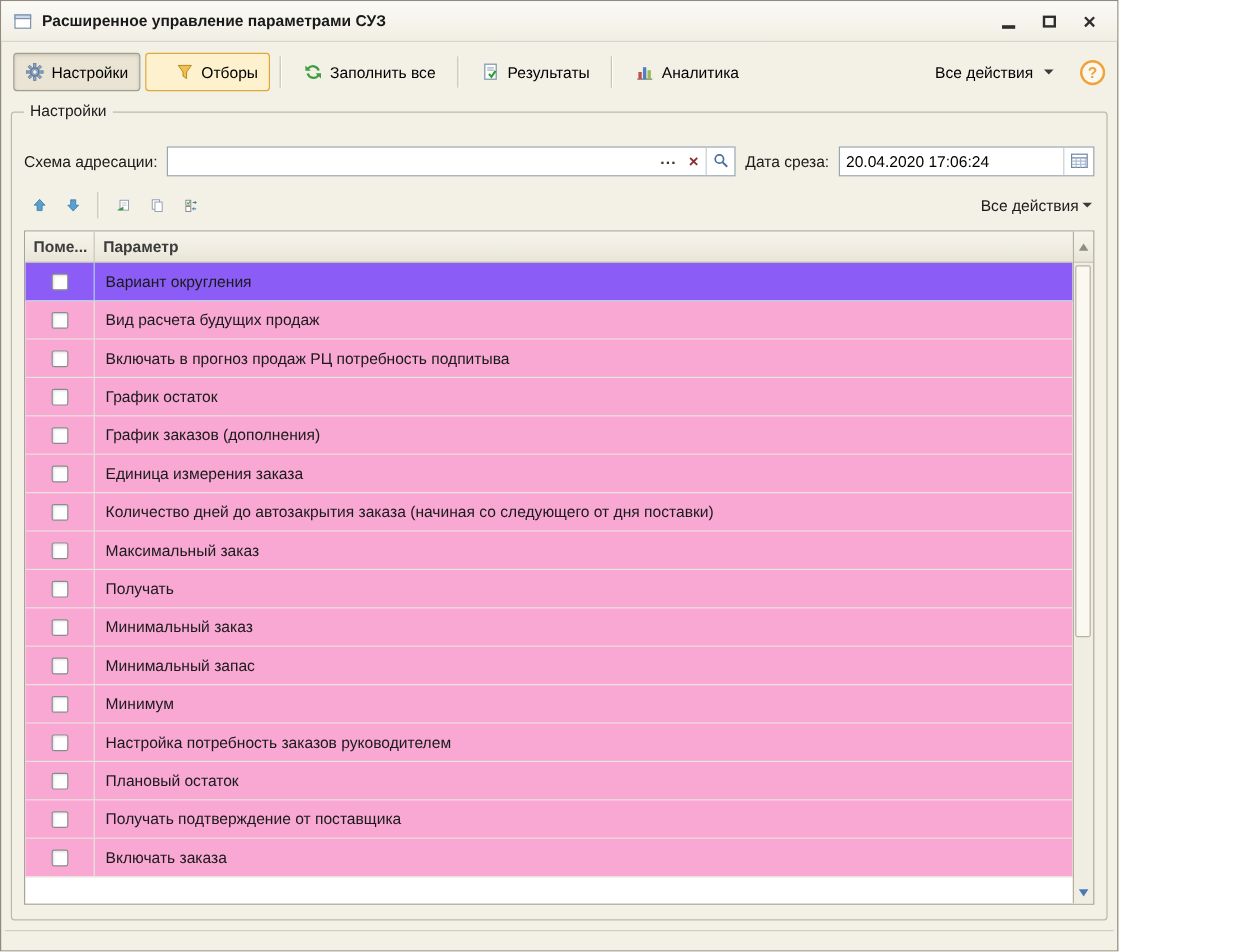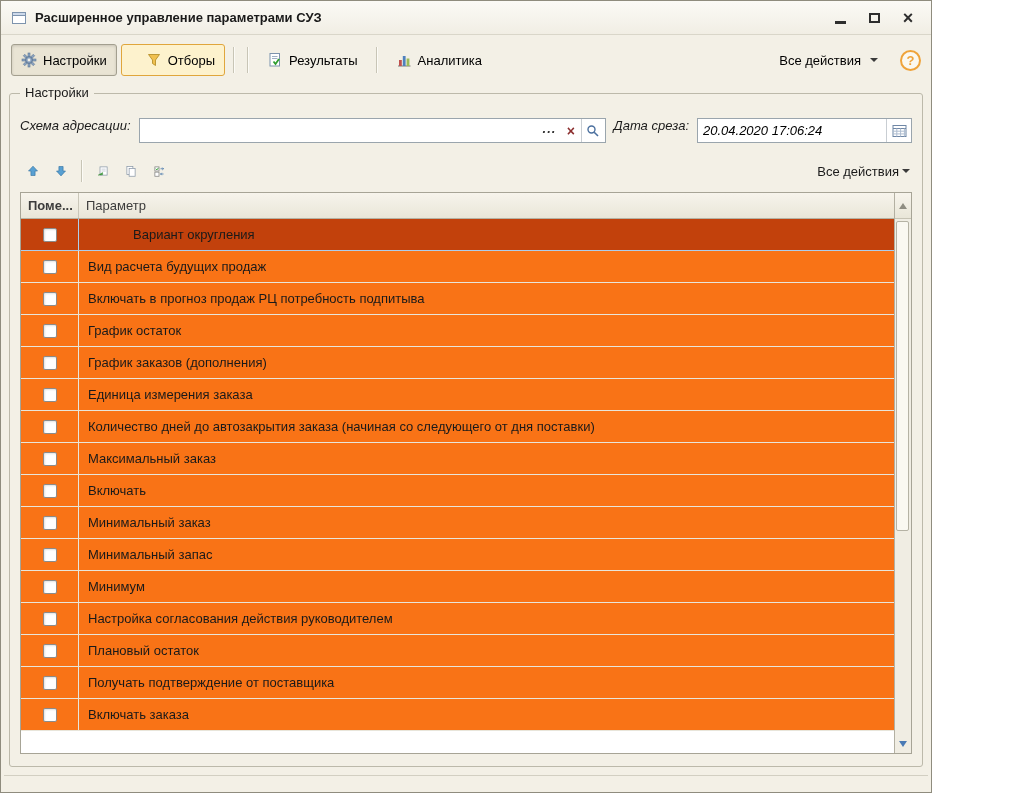--- a/index.html
+++ b/index.html
@@ -44,21 +44,21 @@
   }
   .icon16 { width:16px; height:16px; display:inline-flex; }
   
   .group {
     flex:1; margin:8px 8px 8px; border:1px solid #bcb9aa; border-radius:3px; position:relative;
     padding:24px 10px 12px; display:flex; flex-direction:column; min-height:0;
   }
   .legend { position:absolute; top:-9px; left:10px; background:#f3f0e6; padding:0 5px; font-size:13px; }
   .bottom-area { flex:0 0 14px; margin:0 3px 3px; border-top:1px solid #d2cfc2; }
   
-  .field-row { display:flex; align-items:flex-start; gap:8px; flex:0 0 32px;font-style:italic; }
+  .field-row { display:flex; align-items:center; gap:8px; flex:0 0 32px; }
   .field-label { white-space:nowrap; }
   .combo { display:flex; align-items:center; background:#fff; border:1px solid #9aa5ad; height:25px; }
   .combo input { border:none; outline:none; flex:1; height:21px; padding:0 5px; font:inherit; background:transparent; min-width:0; }
   .combo-schema { width:492px; }
   .combo-date { flex:1; }
   .field-btn { display:inline-flex; align-items:center; justify-content:center; width:20px; height:23px; }
   .field-btn.dots { font-weight:bold; letter-spacing:1px; color:#333; width:22px; padding-bottom:4px; }
   .field-btn.clear { color:#8c2f2f; font-weight:bold; font-size:14px; }
   .field-btn.mag { border-left:1px solid #c9ced3; width:24px; }
   .field-btn.cal { border-left:1px solid #c9ced3; width:25px; }
@@ -66,24 +66,24 @@
   .mini-toolbar { display:flex; align-items:center; gap:2px; flex:0 0 30px; margin-top:6px; }
   .icon-btn { width:26px; height:26px; display:flex; align-items:center; justify-content:center; border:1px solid transparent; border-radius:2px; background:transparent; }
   .mt-sep { width:2px; height:22px; border-left:1px solid #c8c5b6; border-right:1px solid #fcfbf6; margin:0 5px; }
   .mt-actions { margin-left:auto; display:flex; align-items:center; padding-right:2px; }
   
   .table-wrap { margin-top:6px; flex:1; min-height:0; border:1px solid #a7a496; background:#fff; display:flex; overflow:hidden; }
   .table-main { flex:1; display:flex; flex-direction:column; min-width:0; overflow:hidden; }
   .thead { flex:0 0 26px; display:flex; background:linear-gradient(#f7f4ec,#e9e6d8); border-bottom:1px solid #b5b2a3; }
   .th { display:flex; align-items:center; padding:0 7px; color:#3c3c3c; white-space:nowrap; overflow:hidden; }
   .th-mark { flex:0 0 58px; border-right:1px solid #cac7b9;font-weight:bold; }
-  .th-param { flex:1; }
+  .th-param { flex:1;font-weight:bold; }
   .tbody { flex:1; overflow:hidden; }
-  .trow { height:32px; display:flex; border-bottom:1px solid #e8e5da; background:#f97316; }
-  .trow.selected { background:#c2410c; border-bottom-color:#aecdeb;gap:45px; }
+  .trow { height:32px; display:flex; border-bottom:1px solid #e8e5da; background:#f9a8d4; }
+  .trow.selected { background:#8b5cf6; border-bottom-color:#aecdeb; }
   .cell-mark { flex:0 0 58px; display:flex; align-items:center; justify-content:center; border-right:1px solid #e8e5da; }
   .trow.selected .cell-mark { border-right-color:#aecdeb; }
   .checkbox { width:14px; height:14px; background:#fff; border:1px solid #8b8b8b; border-radius:2px; box-shadow:inset 1px 1px 2px rgba(0,0,0,.12); }
   .cell-param { flex:1; display:flex; align-items:center; padding:0 9px; white-space:nowrap; overflow:hidden; }
   
   .scrollbar { flex:0 0 17px; border-left:1px solid #b3b0a2; display:flex; flex-direction:column; background:#f0ede3; }
   .sb-up { flex:0 0 26px; display:flex; align-items:center; justify-content:center; border-bottom:1px solid #c6c3b4; background:linear-gradient(#f7f4ec,#e9e6d8); }
   .sb-track { flex:1; position:relative; }
   .sb-thumb { position:absolute; top:2px; left:1px; width:13px; height:310px; background:#faf8f1; border:1px solid #b5b2a4; border-radius:2px; }
   .sb-down { flex:0 0 18px; display:flex; align-items:center; justify-content:center; }
@@ -134,20 +134,29 @@
     </button>
     <button class="tb-btn hot">
       <span class="icon16">
         <svg width="16" height="16" viewBox="0 0 16 16">
             <path d="M2.5 2.5 h11 l-4 5.5 v5.5 l-3 -2 v-3.5 Z" fill="#f0c050" stroke="#b08820" stroke-width="0.8"></path>
           </svg>
       </span>
       <span>Отборы</span>
     </button>
     <span class="tb-sep"></span>
+    <button class="tb-btn">
+      <span class="icon16">
+        <svg width="16" height="16" viewBox="0 0 16 16">
+            <path d="M13.5 6.5 A6 6 0 0 0 3.2 4.2 L1.5 2.5 V7 H6 L4.6 5.6 A4 4 0 0 1 11.6 7 Z" fill="#3f9e3f"></path>
+            <path d="M2.5 9.5 A6 6 0 0 0 12.8 11.8 L14.5 13.5 V9 H10 L11.4 10.4 A4 4 0 0 1 4.4 9 Z" fill="#3f9e3f"></path>
+          </svg>
+      </span>
+      <span>Заполнить все</span>
+    </button>
     <span class="tb-sep"></span>
     <button class="tb-btn">
       <span class="icon16">
         <svg width="16" height="16" viewBox="0 0 16 16">
             <rect x="3" y="1.5" width="9.5" height="12.5" fill="#ffffff" stroke="#7d93ad"></rect>
             <line x1="5" y1="4.5" x2="10.5" y2="4.5" stroke="#9fb0c4"></line>
             <line x1="5" y1="6.5" x2="10.5" y2="6.5" stroke="#9fb0c4"></line>
             <path d="M6.5 9.5 l2 2.5 3.5 -5" fill="none" stroke="#2f9e2f" stroke-width="1.8"></path>
           </svg>
       </span>
@@ -299,21 +308,21 @@
             <div class="trow">
             <div class="cell-mark">
               <span class="checkbox"></span>
             </div>
             <div class="cell-param">Максимальный заказ</div>
           </div>
             <div class="trow">
             <div class="cell-mark">
               <span class="checkbox"></span>
             </div>
-            <div class="cell-param">Включать</div>
+            <div class="cell-param">Получать</div>
           </div>
             <div class="trow">
             <div class="cell-mark">
               <span class="checkbox"></span>
             </div>
             <div class="cell-param">Минимальный заказ</div>
           </div>
             <div class="trow">
             <div class="cell-mark">
               <span class="checkbox"></span>
@@ -323,21 +332,21 @@
             <div class="trow">
             <div class="cell-mark">
               <span class="checkbox"></span>
             </div>
             <div class="cell-param">Минимум</div>
           </div>
             <div class="trow">
             <div class="cell-mark">
               <span class="checkbox"></span>
             </div>
-            <div class="cell-param">Настройка согласования действия руководителем</div>
+            <div class="cell-param">Настройка потребность заказов руководителем</div>
           </div>
             <div class="trow">
             <div class="cell-mark">
               <span class="checkbox"></span>
             </div>
             <div class="cell-param">Плановый остаток</div>
           </div>
             <div class="trow">
             <div class="cell-mark">
               <span class="checkbox"></span>

